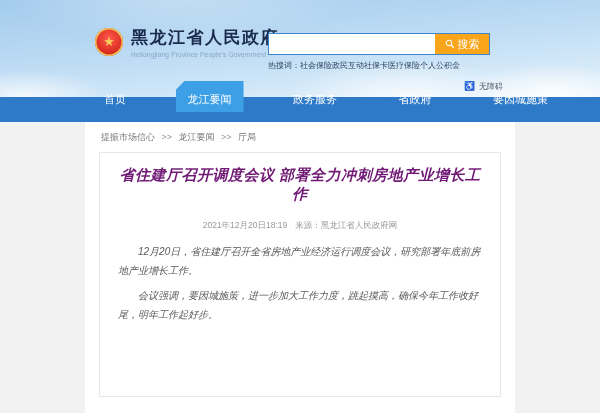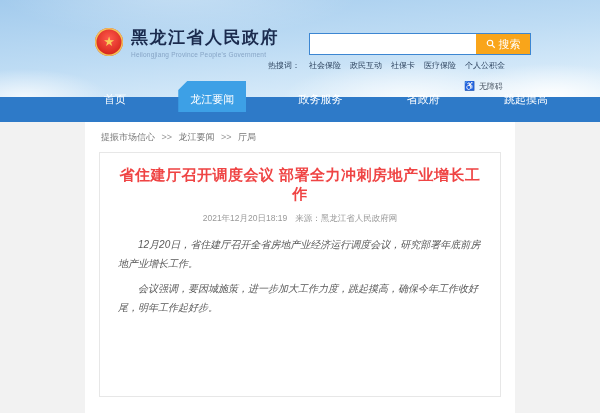--- a/index.html
+++ b/index.html
@@ -32,30 +32,30 @@
     content:"★"; position:absolute; left:0; right:0; top:50%;
     transform:translateY(-54%); text-align:center;
     color:#f8cf5a; font-size:13px; line-height:13px;
   }
   .site-text { margin-left:8px; }
   .site-name { font-size:17px; font-weight:bold; color:#1b2b4e; letter-spacing:1.5px; line-height:20px; }
   .site-en { font-size:6.5px; color:#87a5c6; margin-top:3px; letter-spacing:.2px; }
 
   .search-box {
     position:absolute; left:268px; top:33px; width:222px; height:22px;
-    display:flex; background:#fff; border:1px solid #3c86d2;margin-left:41px;
+    display:flex; background:#fff; border:1px solid #3c86d2;
   }
   .search-input { flex:1; min-width:0; border:none; outline:none; font-size:10px; padding:0 6px; color:#333; }
   .search-btn {
     width:54px; background:#f9a51a; color:#fff; border:none;
     font-size:11px; display:flex; align-items:center; justify-content:center; gap:3px; cursor:pointer;
   }
   .search-btn svg { width:10px; height:10px; display:block; }
 
-  .hot-words { position:absolute; left:268px; top:60px; font-size:8px; color:#2f4560; display:flex; gap:9px; white-space:nowrap; }
+  .hot-words { position:absolute; left:268px; top:60px; font-size:8px; color:#2f4560; display:flex; white-space:nowrap; }
   .hot-word { cursor:pointer; }
 
   .access { position:absolute; right:97px; top:81px; font-size:8px; color:#44505e; display:flex; align-items:center; gap:3px; cursor:pointer; }
   .access-icon { font-size:9px; line-height:9px; }
 
   
   .nav { width:600px; height:25px; background:#2e7ac8; position:relative; }
   .nav-inner {
     position:absolute; left:92px; right:40px; top:0; height:15px;
     display:flex; justify-content:space-between; align-items:flex-end;
@@ -72,22 +72,22 @@
   
   .content { width:430px; height:291px; margin:0 auto; background:#fff; }
   .breadcrumb { padding:9px 16px 4px; font-size:9px; color:#777; }
   .crumb-link { cursor:pointer; }
   .crumb-sep { margin:0 4px; color:#999; }
 
   .article-box {
     margin:4px 14px 0; border:1px solid #e7e7e7;
     padding:13px 18px 8px; height:245px; position:relative;
   }
-  .article-title { text-align:center; font-size:15px; font-weight:bold; color:#ef4444; letter-spacing:.5px; }
-  .article-meta { margin-top:9px; display:flex; justify-content:center; gap:8px; font-size:8.5px; color:#999; }
+  .article-title { text-align:center; font-size:15px; font-weight:bold; color:#701a75; letter-spacing:.5px;font-style:italic; }
+  .article-meta { margin-top:16px; display:flex; justify-content:center; gap:8px; font-size:8.5px; color:#999; }
   .article-body { margin-top:11px; }
   .para { font-size:10px; color:#595959; line-height:1.85; text-indent:2em; margin:7px 0;font-style:italic; }
 
   .editor-line { text-align:right; font-size:8.5px; color:#999; padding:5px 22px 0; }
 </style>
 </head>
 <body>
 
 <div class="header">
   <div class="logo-wrap">
@@ -123,21 +123,21 @@
     <span>无障碍</span>
   </div>
 </div>
 
 <div class="nav">
   <div class="nav-inner">
     <a class="nav-item">首页</a>
     <a class="nav-item active">龙江要闻</a>
     <a class="nav-item">政务服务</a>
     <a class="nav-item">省政府</a>
-    <a class="nav-item">跳起摸高</a>
+    <a class="nav-item">要因城施策</a>
   </div>
 </div>
 
 <div class="content">
 
   <div class="breadcrumb">
     <span class="crumb-link">提振市场信心</span>
     <span class="crumb-sep">&gt;&gt;</span>
     <span class="crumb-link">龙江要闻</span>
     <span class="crumb-sep">&gt;&gt;</span>

